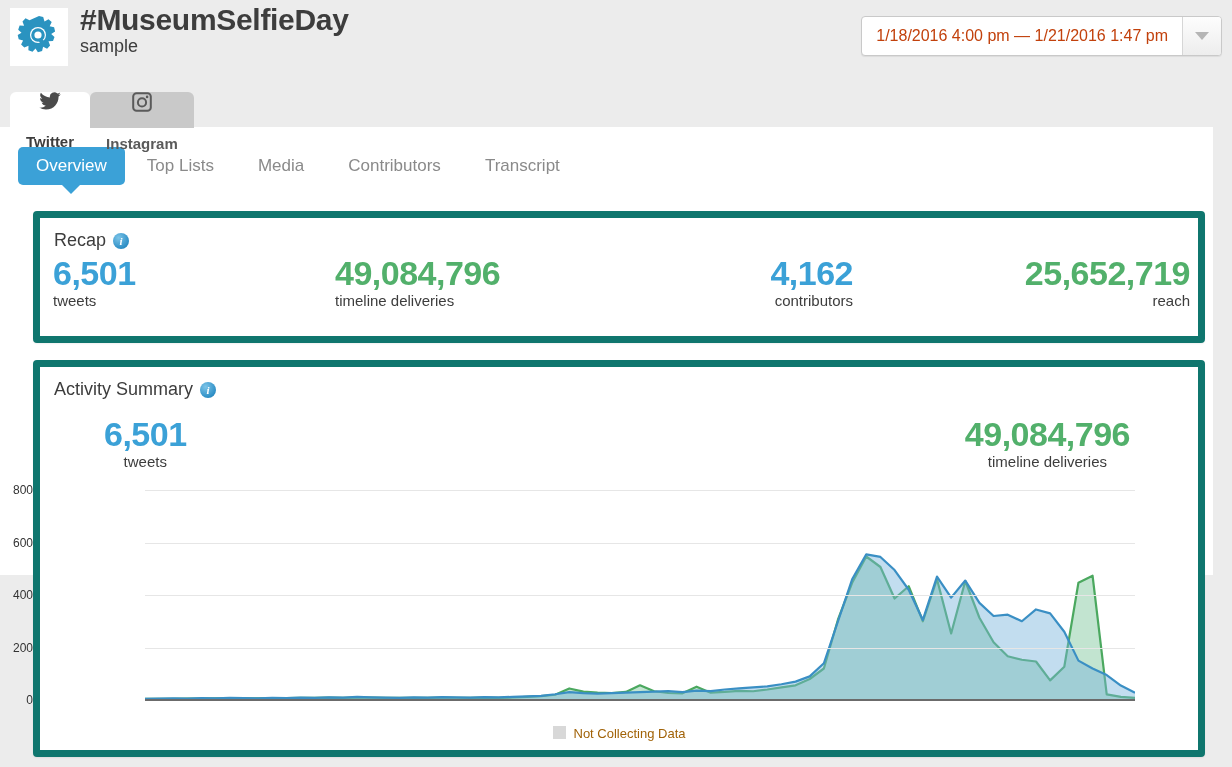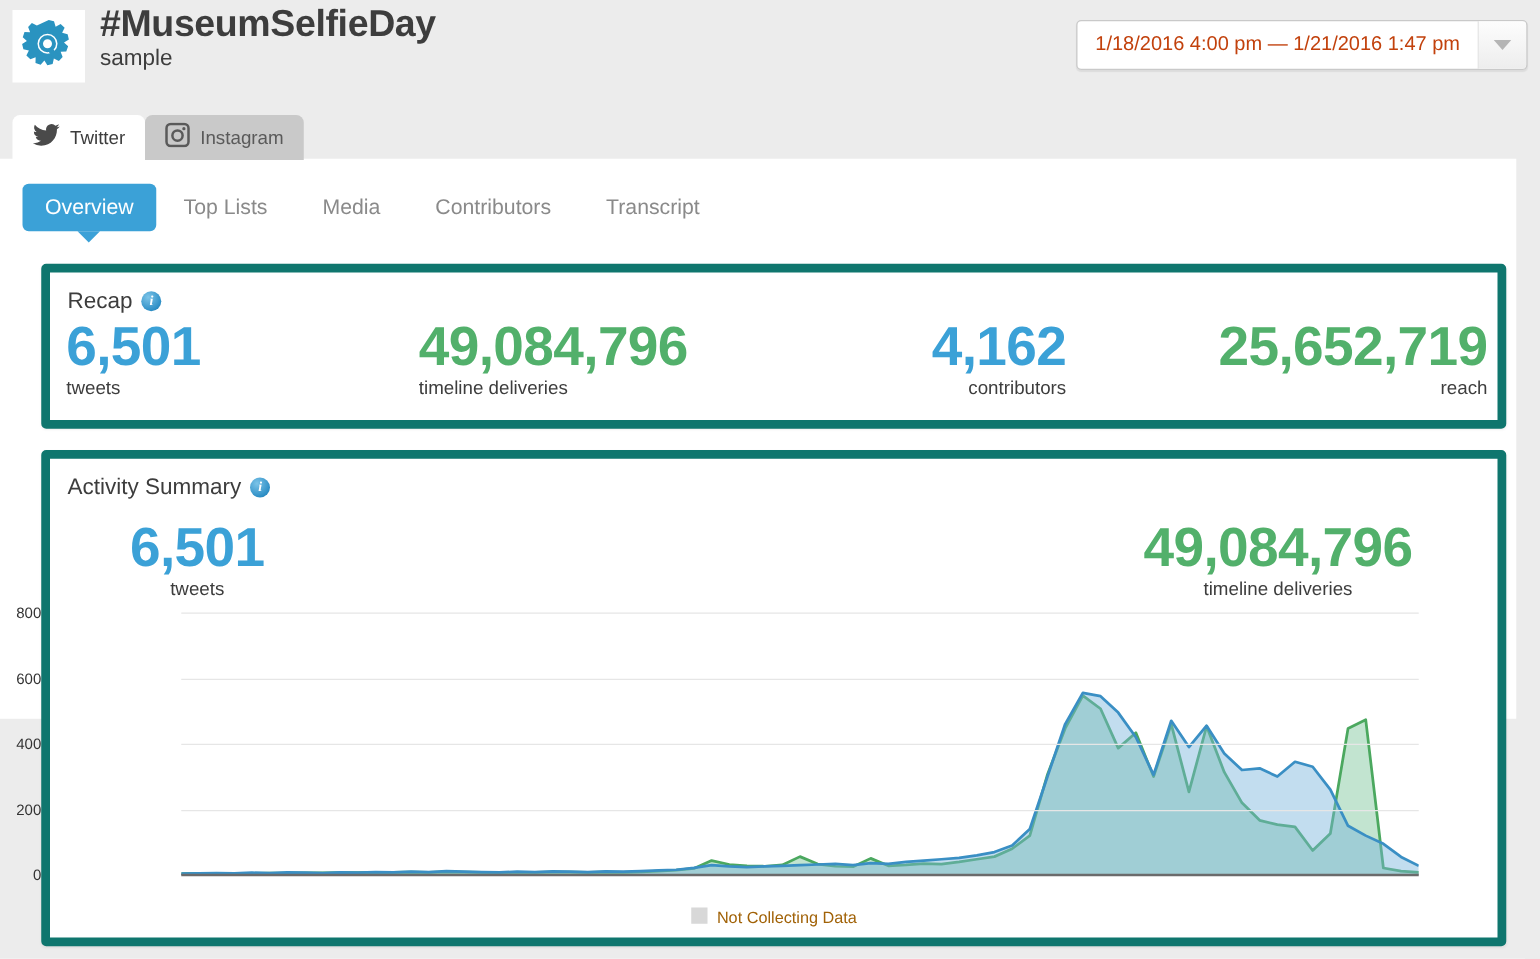--- a/index.html
+++ b/index.html
@@ -45,23 +45,23 @@
     display:flex;align-items:center;justify-content:center;
   }
   .caret-down{
     width:0;height:0;border-left:7px solid transparent;border-right:7px solid transparent;
     border-top:8px solid #b5b5b5;
   }
 
   
   #nettabs{position:absolute;left:10px;top:92px;display:flex;align-items:flex-end;z-index:4;}
   .nettab{
-    height:36px;display:flex;align-items:center;gap:8px;
+    height:36px;display:flex;align-items:center;gap:20px;
     padding:0 16px;border-radius:6px 6px 0 0;
-    font-size:15px;font-weight:normal;color:#4a4a4a;
+    font-size:15px;font-weight:bold;color:#4a4a4a;flex-direction:column;
   }
   .nettab.active{background:#ffffff;color:#3d3d3d;}
   .nettab.inactive{background:#c9c9c9;color:#5a5a5a;padding-left:16px;}
 
   
   #panel{
     position:absolute;left:0;top:127px;width:1213px;height:448px;
     background:#ffffff;
   }
 
@@ -96,21 +96,21 @@
   .info-icon{
     width:16px;height:16px;border-radius:50%;
     background:radial-gradient(circle at 35% 30%, #7cc4e8 0%, #2e8fc6 70%, #1f6f9e 100%);
     color:#fff;font-size:11px;font-weight:bold;font-style:italic;
     display:flex;align-items:center;justify-content:center;
     font-family:"Liberation Serif", serif;
   }
 
   
   .stat{position:absolute;}
-  .stat .num{font-size:44px;font-weight:bold;line-height:1;letter-spacing:-0.5px;}
+  .stat .num{font-size:34px;font-weight:bold;line-height:1;letter-spacing:-0.5px;}
   .stat .lbl{font-size:15px;color:#3d3d3d;margin-top:3px;line-height:1;}
   .blue{color:#3ba1d7;}
   .green{color:#52b06b;}
   .ralign{text-align:right;}
 
   #stat-tweets{left:13px;top:38px;}
   #stat-deliveries{left:295px;top:38px;}
   #stat-contributors{right:345px;top:38px;}
   #stat-reach{right:8px;top:38px;margin-left:17px;}
 

